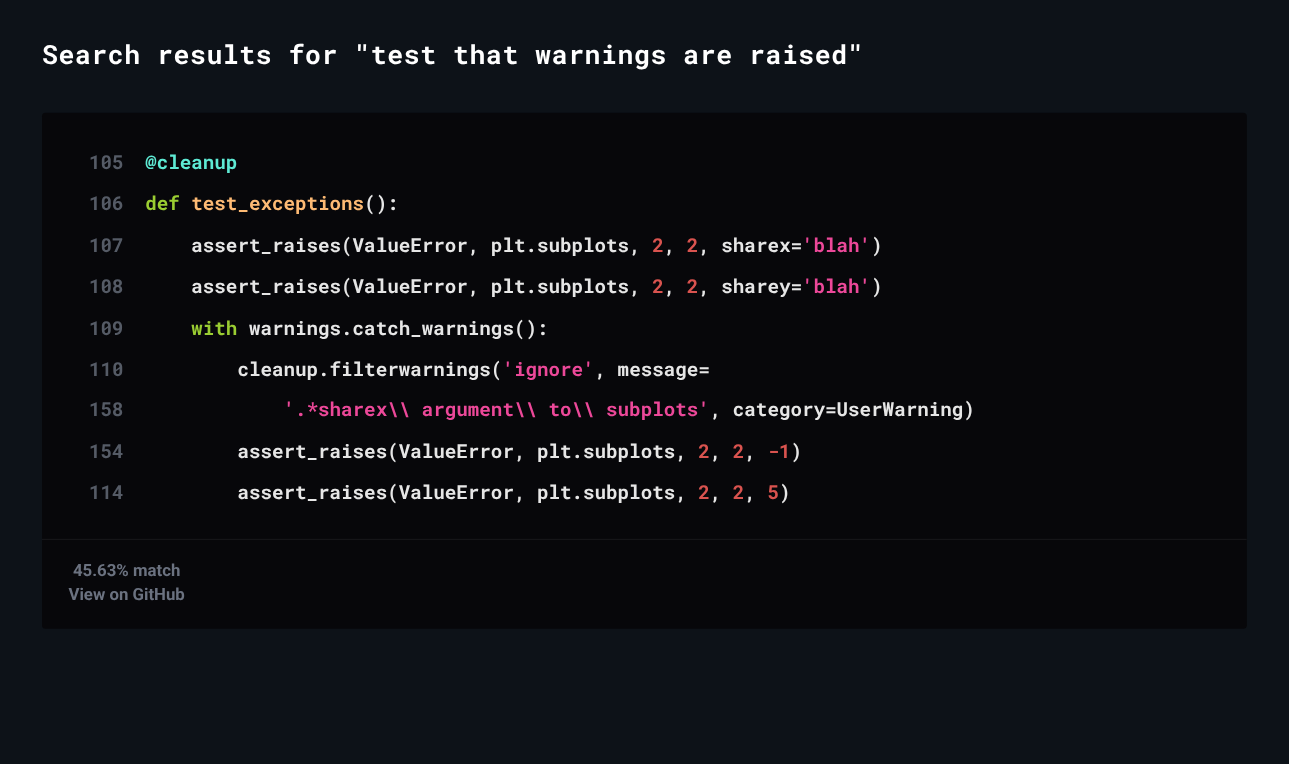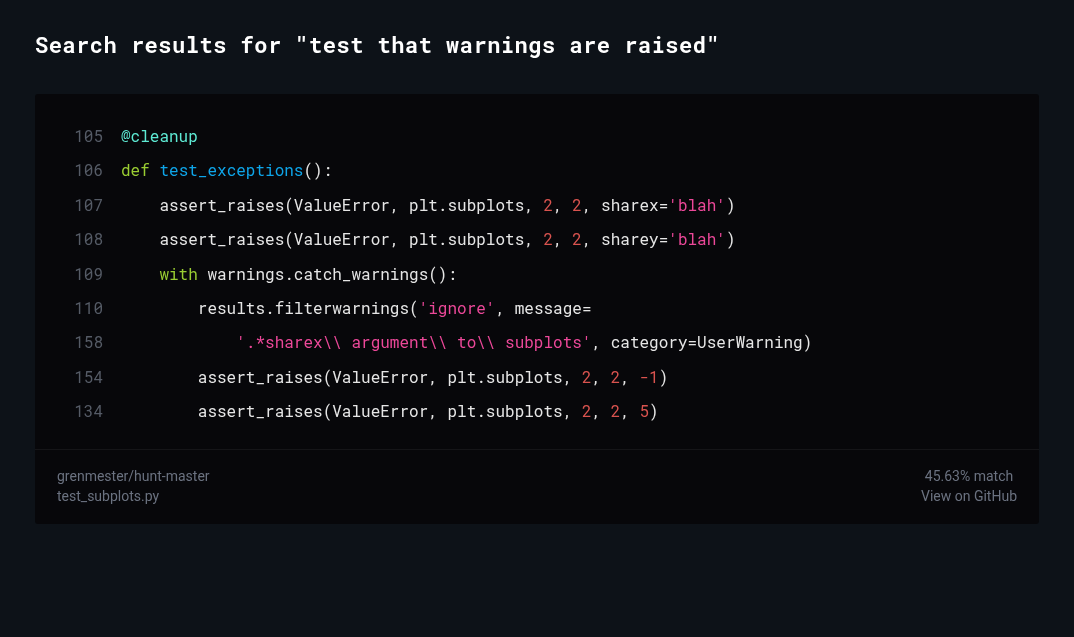--- a/index.html
+++ b/index.html
@@ -19,20 +19,21 @@
       font-family: 'Roboto Mono', 'Courier New', monospace;
       font-weight: 700;
       font-size: 22px;
       letter-spacing: 0.5px;
       margin-bottom: 35px;
     }
     .code-card {
       background: #07070a;
       border-radius: 3px;
       overflow: hidden;
+      font-weight: bold;
     }
     .code-block {
       padding: 25px 20px 20px 20px;
       font-family: 'Roboto Mono', 'Courier New', monospace;
       font-size: 16px;
       line-height: 2.15;
     }
     .code-line {
       display: flex;
       white-space: pre;
@@ -44,21 +45,21 @@
       flex-shrink: 0;
       margin-right: 18px;
       user-select: none;
     }
     .code-content {
       color: #e6e6e6;
       white-space: pre;
     }
     .tok-decorator { color: #5eead4; }
     .tok-keyword { color: #9acd32; margin-top: 44px; }
-    .tok-funcname { color: #0ea5e9; }
+    .tok-funcname { color: #fdba74; }
     .tok-string { color: #ec4899; }
     .tok-number { color: #d9534f; }
     .tok-default { color: #e6e6e6; }
     .card-footer {
       display: flex;
       justify-content: space-between;
       align-items: flex-start;
       padding: 18px 22px 20px 22px;
       border-top: 1px solid rgba(255,255,255,0.06);
       font-size: 14px;
@@ -82,28 +83,24 @@
 
 <h1 class="page-title">Search results for "test that warnings are raised"</h1>
 
 <div class="code-card">
   <div class="code-block" id="code-block">
       <div class="code-line"><span class="line-number">105</span><span class="code-content"><span class="tok-decorator">@cleanup</span></span></div>
       <div class="code-line"><span class="line-number">106</span><span class="code-content"><span class="tok-keyword">def</span><span class="tok-default"> </span><span class="tok-funcname">test_exceptions</span><span class="tok-default">():</span></span></div>
       <div class="code-line"><span class="line-number">107</span><span class="code-content"><span class="tok-default">    assert_raises(ValueError, plt.subplots, </span><span class="tok-number">2</span><span class="tok-default">, </span><span class="tok-number">2</span><span class="tok-default">, sharex=</span><span class="tok-string">'blah'</span><span class="tok-default">)</span></span></div>
       <div class="code-line"><span class="line-number">108</span><span class="code-content"><span class="tok-default">    assert_raises(ValueError, plt.subplots, </span><span class="tok-number">2</span><span class="tok-default">, </span><span class="tok-number">2</span><span class="tok-default">, sharey=</span><span class="tok-string">'blah'</span><span class="tok-default">)</span></span></div>
       <div class="code-line"><span class="line-number">109</span><span class="code-content"><span class="tok-default">    </span><span class="tok-keyword">with</span><span class="tok-default"> warnings.catch_warnings():</span></span></div>
-      <div class="code-line"><span class="line-number">110</span><span class="code-content"><span class="tok-default">        results.filterwarnings(</span><span class="tok-string">'ignore'</span><span class="tok-default">, message=</span></span></div>
+      <div class="code-line"><span class="line-number">110</span><span class="code-content"><span class="tok-default">        cleanup.filterwarnings(</span><span class="tok-string">'ignore'</span><span class="tok-default">, message=</span></span></div>
       <div class="code-line"><span class="line-number">158</span><span class="code-content"><span class="tok-default">            </span><span class="tok-string">'.*sharex\\ argument\\ to\\ subplots'</span><span class="tok-default">, category=UserWarning)</span></span></div>
       <div class="code-line"><span class="line-number">154</span><span class="code-content"><span class="tok-default">        assert_raises(ValueError, plt.subplots, </span><span class="tok-number">2</span><span class="tok-default">, </span><span class="tok-number">2</span><span class="tok-default">, </span><span class="tok-number">-1</span><span class="tok-default">)</span></span></div>
-      <div class="code-line"><span class="line-number">134</span><span class="code-content"><span class="tok-default">        assert_raises(ValueError, plt.subplots, </span><span class="tok-number">2</span><span class="tok-default">, </span><span class="tok-number">2</span><span class="tok-default">, </span><span class="tok-number">5</span><span class="tok-default">)</span></span></div>
+      <div class="code-line"><span class="line-number">114</span><span class="code-content"><span class="tok-default">        assert_raises(ValueError, plt.subplots, </span><span class="tok-number">2</span><span class="tok-default">, </span><span class="tok-number">2</span><span class="tok-default">, </span><span class="tok-number">5</span><span class="tok-default">)</span></span></div>
     </div>
   <div class="card-footer">
-    <div class="footer-left">
-      <span class="footer-link">grenmester/hunt-master</span>
-      <span class="footer-link">test_subplots.py</span>
-    </div>
     <div class="footer-right">
       <span>45.63% match</span>
       <span class="footer-link">View on GitHub</span>
     </div>
   </div>
 </div>
 
 </body></html>

